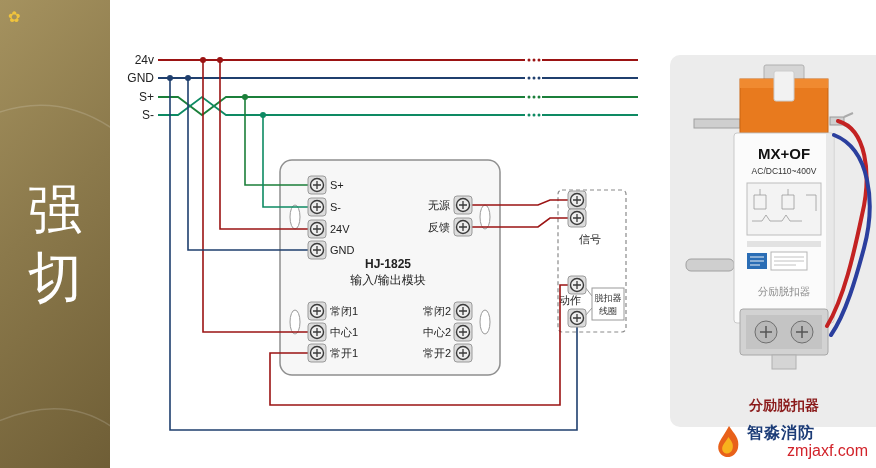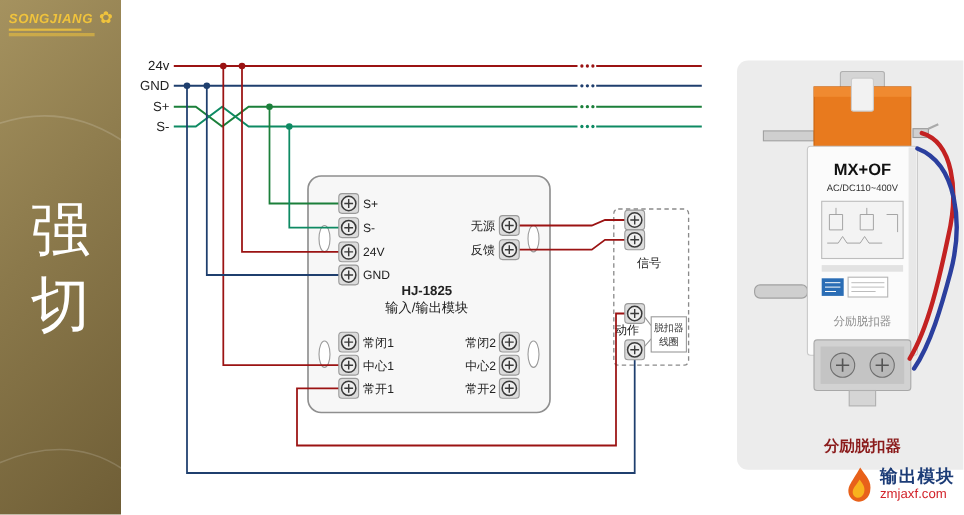--- a/index.html
+++ b/index.html
@@ -21,43 +21,38 @@
   
   .product-panel{position:absolute;left:670px;top:55px;width:228px;height:372px;
                  background:#ececec;border-radius:10px;}
   .device-svg{position:absolute;left:14px;top:8px;}
   .product-caption{position:absolute;left:0;bottom:12px;width:100%;text-align:center;
                    color:#8a1a1a;font-weight:bold;font-size:14px;}
   
   .footer-logo{position:absolute;right:8px;top:424px;display:flex;align-items:center;gap:6px;}
   .footer-text{display:flex;flex-direction:column;line-height:1.15;}
   .footer-brand{color:#1c3c77;font-weight:bold;font-size:16px;letter-spacing:1px;}
-  .footer-url{color:#d2232a;font-size:12px;}
+  .footer-url{color:#d2232a;font-size:16px;margin-left:40px;}
   
   .t11{font-family:"Liberation Sans","DejaVu Sans",sans-serif;font-size:11px;fill:#222;}
   .t12{font-family:"Liberation Sans","DejaVu Sans",sans-serif;font-size:12px;fill:#222;}
   .t12b{font-family:"Liberation Sans","DejaVu Sans",sans-serif;font-size:12px;fill:#222;font-weight:bold;}
   .t9{font-family:"Liberation Sans","DejaVu Sans",sans-serif;font-size:9px;fill:#333;}
 </style>
 </head>
 <body>
 
 <div class="stage">
 
   <aside class="sidebar">
     <svg class="sidebar-decor" width="110" height="468">
       <path d="M-20,120 Q60,82 130,142" stroke="rgba(255,255,255,0.16)" stroke-width="1.5" fill="none"></path>
       <path d="M-20,430 Q70,382 130,442" stroke="rgba(255,255,255,0.16)" stroke-width="1.5" fill="none"></path>
     </svg>
     <div class="sidebar-logo">
-      <div class="logo-text-wrap">
-        <div class="logo-brand">SONGJIANG</div>
-        <div class="logo-underline"></div>
-        <div class="logo-sub"></div>
-      </div>
       <div class="logo-flower-icon">✿</div>
     </div>
     <div class="vertical-title">
       <span>强</span>
       <span>切</span>
     </div>
   </aside>
 
   <div class="diagram">
     <svg width="522" height="468" viewBox="0 0 522 468">
@@ -240,18 +235,18 @@
     </svg>
     <div class="product-caption">分励脱扣器</div>
   </section>
 
   <div class="footer-logo">
     <svg width="26" height="34" viewBox="0 0 26 34">
       <path d="M14,1 C19,9 25,13 23,23 C21.5,30 15,33.5 9.5,31.5 C4,29.5 1.5,23 4.5,17 C6.5,13 10,8 14,1 Z" fill="#e8611a"></path>
       <path d="M13.5,12 C16,16 19,18.5 17.5,24 C16.5,27.5 13,29.3 10.3,28.2 C7.5,27.1 6.3,23.6 7.9,20.4 C9,18.2 11.4,15.5 13.5,12 Z" fill="#f8b21d"></path>
     </svg>
     <div class="footer-text">
-      <span class="footer-brand">输出模块</span>
+      <span class="footer-brand">智淼消防</span>
       <span class="footer-url">zmjaxf.com</span>
     </div>
   </div>
 
 </div>
 
 </body></html>

